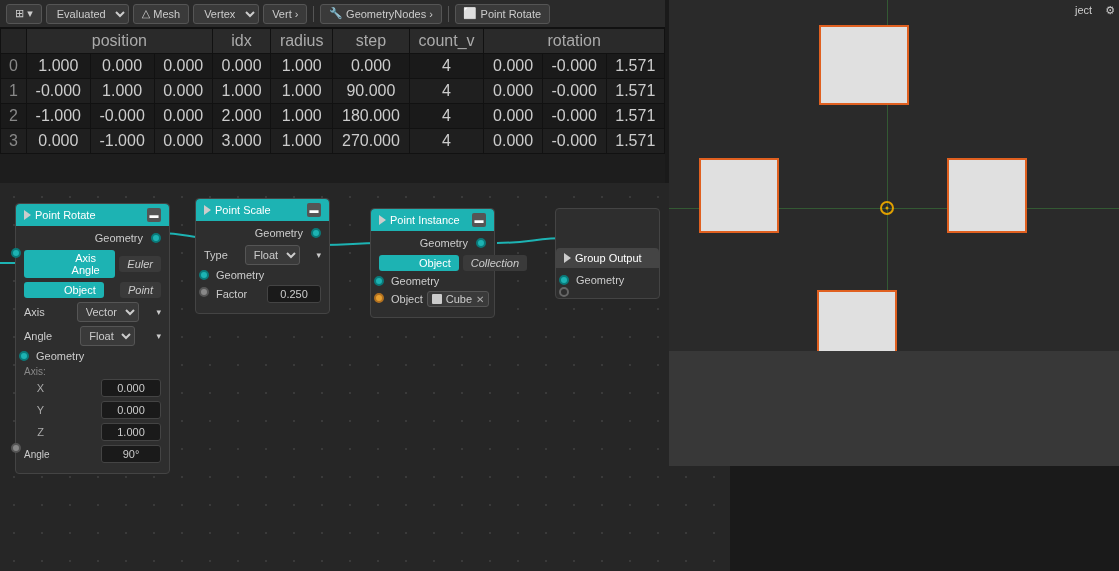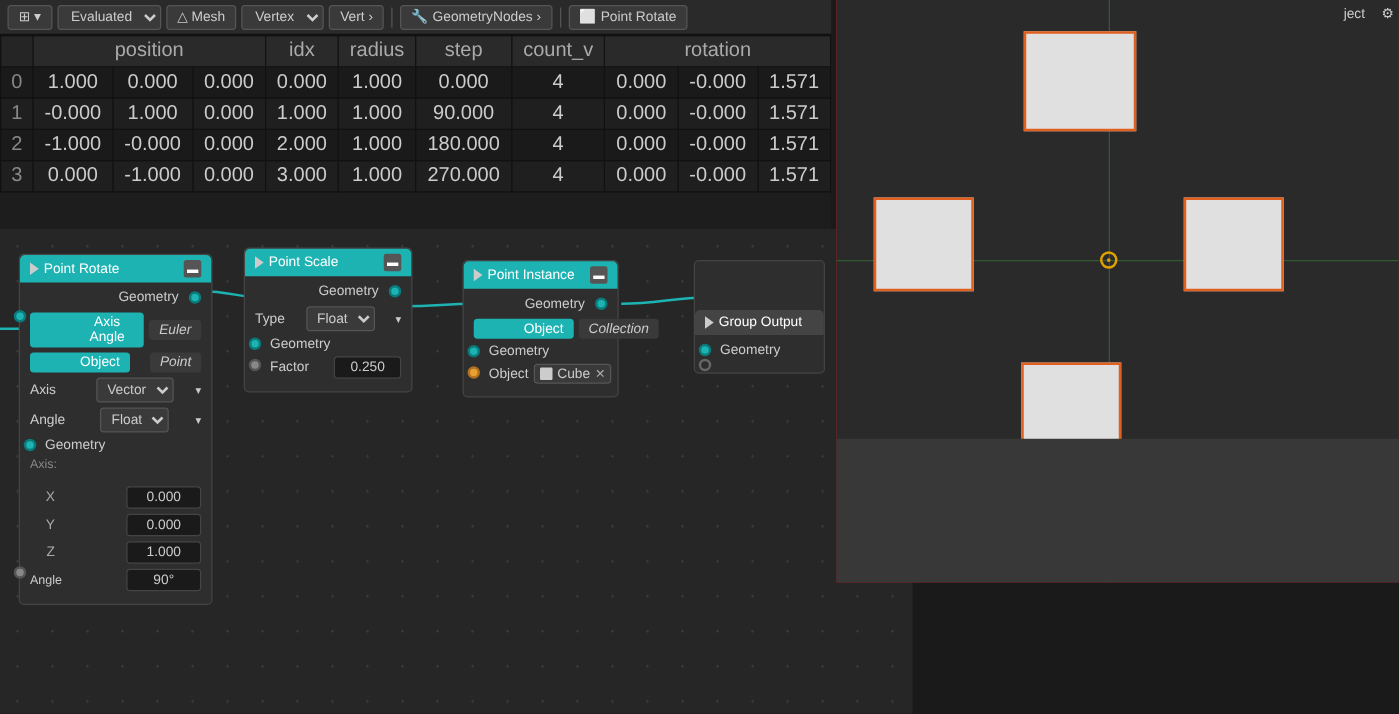--- a/index.html
+++ b/index.html
@@ -445,21 +445,21 @@
           <option>Float</option>
         </select>
         <span style="font-size:9px;">▾</span>
       </div>
 
       <div style="display:flex; align-items:center; margin-bottom:4px; position:relative; padding-left:12px;">
         <div class="socket socket-left" style="position:absolute; left:-5px; top:1px;"></div>
         <span>Geometry</span>
       </div>
 
-      <div style="font-size:10px; color:#888; margin-bottom:12px;">Axis:</div>
+      <div style="font-size:10px; color:#888; margin-bottom:2px;">Axis:</div>
 
       <div class="node-row">
         <span class="axis-label">X</span>
         <input class="node-field" style="width: 60px;" value="0.000">
       </div>
 
       <div class="node-row">
         <span class="axis-label">Y</span>
         <input class="node-field" style="width: 60px;" value="0.000">
       </div>

